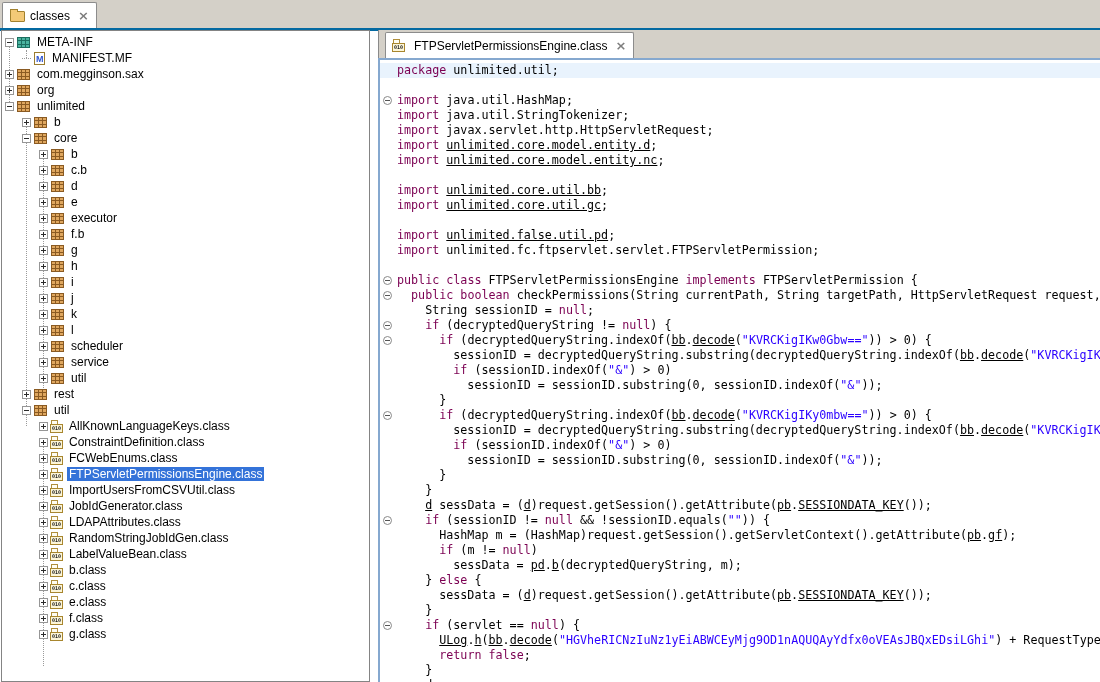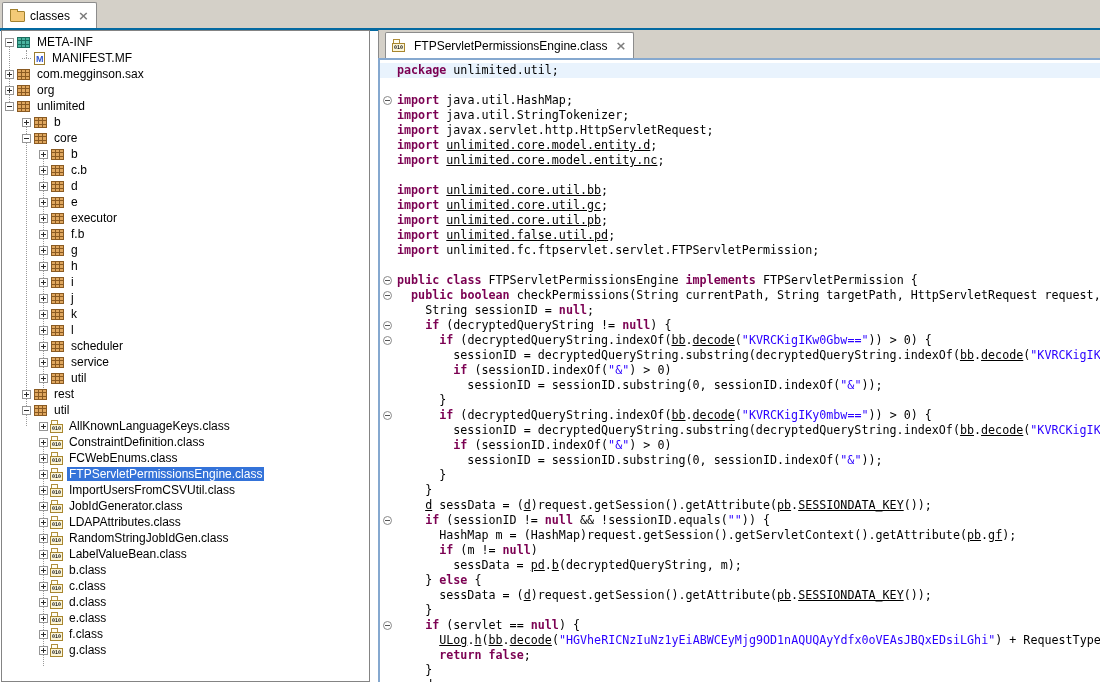--- a/index.html
+++ b/index.html
@@ -64,21 +64,21 @@
     border:2px solid #85a8cf;background:#fff;overflow:hidden;}
   .code{position:absolute;left:0;top:0;width:1400px;padding-top:3px;
     font-family:"DejaVu Sans Mono",monospace;font-size:11.7px;}
   .cl{display:flex;height:15px;line-height:15px;}
   .cl .g{flex:none;width:17px;position:relative;background:transparent;}
   .cl .c{flex:none;white-space:pre;color:#000;}
   .cl.hl{background:#e9f3fd;}
   .fm{position:absolute;left:3px;top:3px;width:9px;height:9px;box-sizing:border-box;
     border:1px solid #8a8a8a;border-radius:50%;background:#fff;}
   .fm::after{content:"";position:absolute;left:1px;top:3px;width:5px;height:1px;background:#555;}
-  .k{color:#7b0052;font-weight:bold;}
+  .k{color:#7b0052;font-weight:normal;}
   .s{color:#2a00ff;}
   .u{color:#000;text-decoration:underline;}
   .n{color:#000;}
 </style>
 </head>
 <body>
 
 <div class="topstrip">
   <div class="vtab">
     <span class="i-folder"></span>
@@ -301,26 +301,20 @@
       <div class="trow">
         <span class="tsp" style="width: 37px;"></span>
         <span class="exp plus"></span>
         <span class="i-cls"></span>
         <span class="tlabel">c.class</span>
       </div>
       <div class="trow">
         <span class="tsp" style="width: 37px;"></span>
         <span class="exp plus"></span>
         <span class="i-cls"></span>
-        <span class="tlabel">d.class</span>
-      </div>
-      <div class="trow">
-        <span class="tsp" style="width: 37px;"></span>
-        <span class="exp plus"></span>
-        <span class="i-cls"></span>
         <span class="tlabel">e.class</span>
       </div>
       <div class="trow">
         <span class="tsp" style="width: 37px;"></span>
         <span class="exp plus"></span>
         <span class="i-cls"></span>
         <span class="tlabel">f.class</span>
       </div>
       <div class="trow">
         <span class="tsp" style="width: 37px;"></span>
@@ -377,21 +371,20 @@
         <div class="cl">
           <span class="g"></span>
           <span class="c"><span class="k">import</span><span class="n"> </span><span class="u">unlimited.core.util.bb</span><span class="n">;</span></span>
         </div>
         <div class="cl">
           <span class="g"></span>
           <span class="c"><span class="k">import</span><span class="n"> </span><span class="u">unlimited.core.util.gc</span><span class="n">;</span></span>
         </div>
         <div class="cl">
           <span class="g"></span>
-          <span class="c"><span class="k">import</span><span class="n"> </span><span class="u">unlimited.core.util.pb</span><span class="n">;</span></span>
         </div>
         <div class="cl">
           <span class="g"></span>
           <span class="c"><span class="k">import</span><span class="n"> </span><span class="u">unlimited.false.util.pd</span><span class="n">;</span></span>
         </div>
         <div class="cl">
           <span class="g"></span>
           <span class="c"><span class="k">import</span><span class="n"> unlimited.fc.ftpservlet.servlet.FTPServletPermission;</span></span>
         </div>
         <div class="cl">

